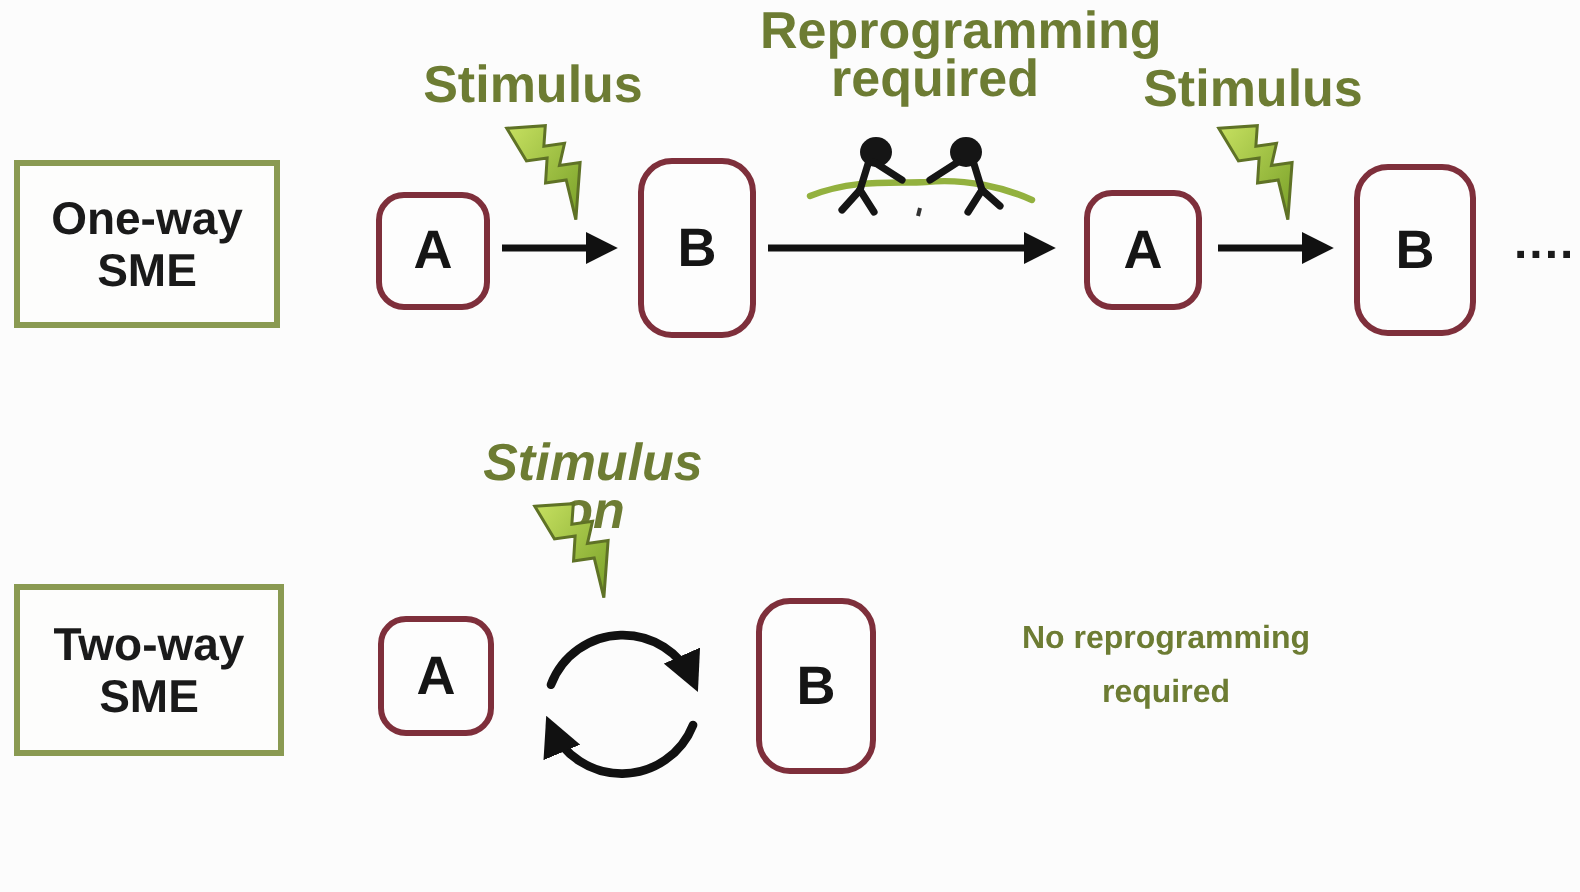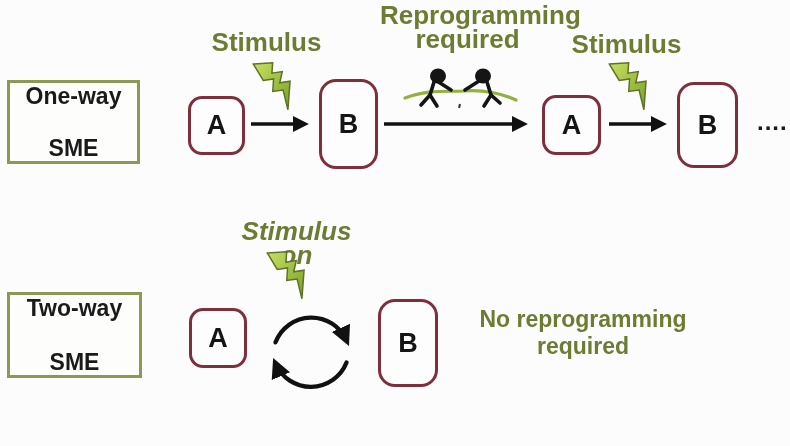--- a/index.html
+++ b/index.html
@@ -11,42 +11,42 @@
     position:relative;
     width:790px;height:446px;
     background:var(--background,#fcfcfc);
     overflow:hidden;
   }
   .abs{position:absolute;}
   .label-box{
     position:absolute;
     border:3px solid var(--olive-box-border,#8a9a52);
     background:#fdfdfc;
-    display:flex;flex-direction:column;align-items:center;justify-content:space-between;
+    display:flex;flex-direction:column;align-items:center;justify-content:center;
     font-weight:bold;color:var(--text-black,#1a1a1a);
     font-size:23px;line-height:1.15;text-align:center;
     box-sizing:border-box;
   }
   .state-box{
     position:absolute;
     border:3px solid var(--maroon-box-border,#7e2f3b);
     background:#fdfdfd;
     display:flex;align-items:center;justify-content:center;
     font-weight:bold;color:#151515;font-size:27px;
     box-sizing:border-box;
   }
   .r14{border-radius:14px;}
   .r16{border-radius:17px;}
   .olive-label{
     position:absolute;
     color:var(--olive-text,#6d7c33);
     font-weight:bold;font-size:26px;line-height:24px;
     text-align:center;
   }
-  .note{font-size:23px;line-height:27px;}
+  .note{font-size:16px;line-height:27px;}
   .dots{
     position:absolute;
     color:var(--text-black,#1a1a1a);
     font-weight:bold;font-size:24px;letter-spacing:1px;
   }
   .line1,.line2{display:block;}
   svg{display:block;}
 </style>
 </head>
 <body>

